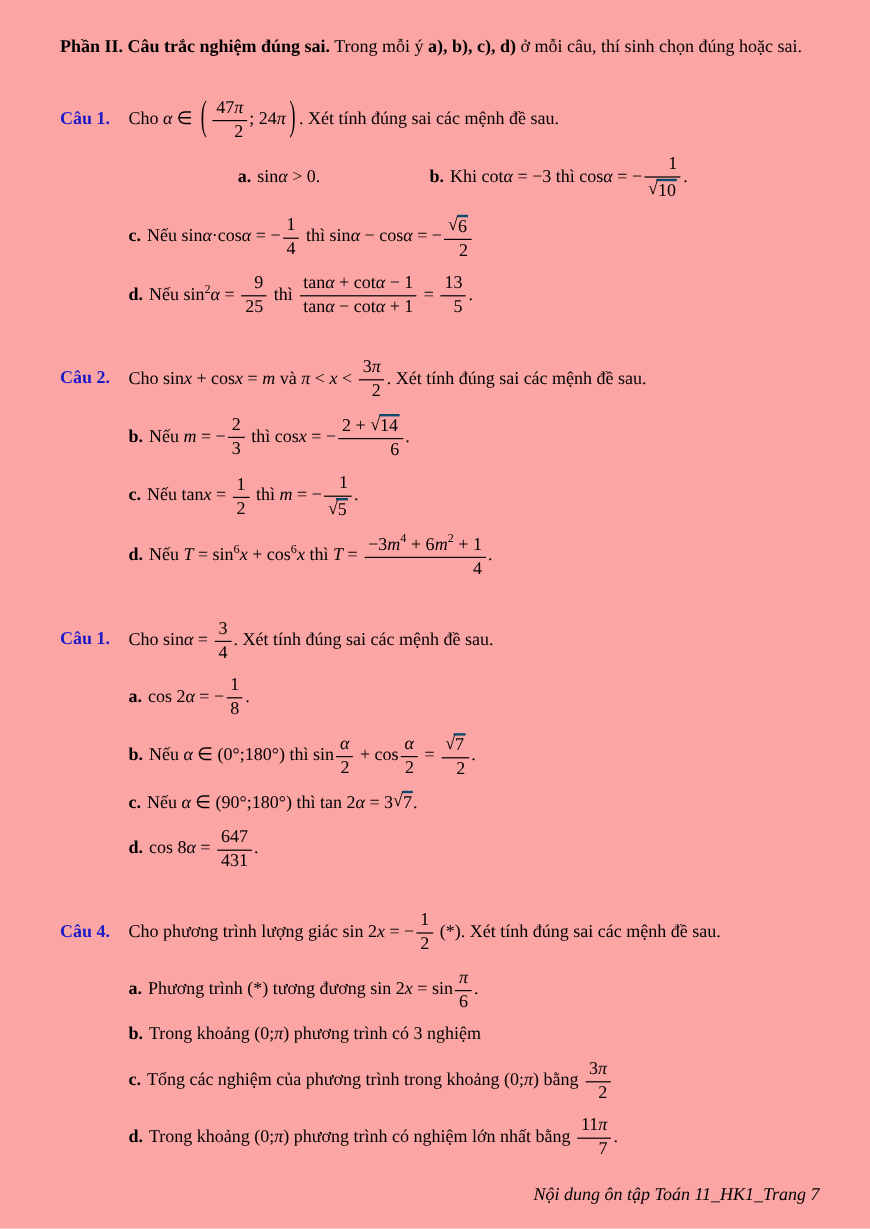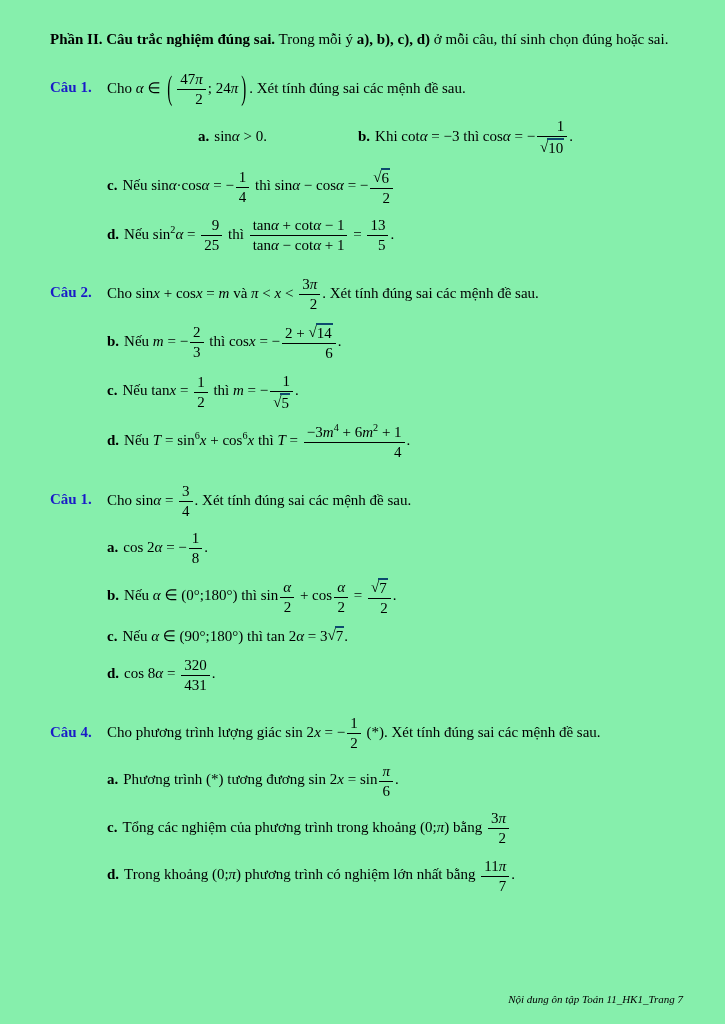--- a/index.html
+++ b/index.html
@@ -1,46 +1,46 @@
 <!DOCTYPE html>
 <html><head>
 <meta charset="utf-8">
 <style>
   * { margin:0; padding:0; box-sizing:border-box; }
   html,body { background:#ffffff; }
   .page {
     width:725px; height:1024px; position:relative; overflow:hidden;
-    background:#86efac; color:#000;
+    background:#fca5a5; color:#000;
     font-family:"Liberation Serif", serif; font-size:15px; line-height:1.3;
     padding:30px 40px 0 50px;
   }
   .header { margin-bottom:4px; }
   .bold { font-weight:bold; }
-  .q { margin-top:20px; }
+  .q { margin-top:31px; }
   .stem-row { display:flex; align-items:baseline; margin-bottom:9px; }
   .q-label { width:57px; flex-shrink:0; font-weight:bold; color:#1a1ac8; }
   .q-stem { flex:1; }
   .items { margin-left:57px; }
   .item { margin-bottom:9px; }
   .two-col { display:flex; align-items:baseline; margin-bottom:9px; }
   .two-col .col-a { width:251px; flex-shrink:0;text-align:center; }
   .two-col .item { margin-bottom:0; }
   .i-label { font-weight:bold; margin-right:5px; }
   
   .frac { display:inline-block; vertical-align:middle; text-align:right; margin:0 2px; line-height:1.15; }
   .frac > .num { display:block; padding:1px 3px 1px; }
   .frac > .den { display:block; border-top:1px solid #000; padding:1px 3px 0; }
   .sqrt { white-space:nowrap; }
   .sqrt .rad { position:relative; top:-1px; }
   .sqrt .rc { display:inline-block; border-top:2px solid #0c4a6e; margin-left:-1px; padding:0 1px; line-height:1.15; }
   sup { font-size:0.68em; }
   .bp { display:inline-block; transform:scaleY(2.3); vertical-align:middle; margin:0 3px; font-weight:300; }
   .footer {
     position:absolute; right:42px; bottom:18px;
-    font-style:italic; font-size:11px;
+    font-style:italic; font-size:15px;
   }
 </style>
 </head>
 <body>
 
 <div class="page">
 
   <p class="header"><span class="bold">Phần II. Câu trắc nghiệm đúng sai.</span><span> Trong mỗi ý </span><span class="bold">a), b), c), d)</span><span> ở mỗi câu, thí sinh chọn đúng hoặc sai.</span></p>
 
   <div class="q">
@@ -93,33 +93,36 @@
       <div class="item">
         <span class="i-label">a.</span><span class="i-text">cos 2<i>α</i> = −<span class="frac"><span class="num">1</span><span class="den">8</span></span>.</span>
       </div>
       <div class="item">
         <span class="i-label">b.</span><span class="i-text">Nếu <i>α</i> ∈ (0°;180°) thì sin<span class="frac"><span class="num"><i>α</i></span><span class="den">2</span></span> + cos<span class="frac"><span class="num"><i>α</i></span><span class="den">2</span></span> = <span class="frac"><span class="num"><span class="sqrt"><span class="rad">√</span><span class="rc">7</span></span></span><span class="den">2</span></span>.</span>
       </div>
       <div class="item">
         <span class="i-label">c.</span><span class="i-text">Nếu <i>α</i> ∈ (90°;180°) thì tan 2<i>α</i> = 3<span class="sqrt"><span class="rad">√</span><span class="rc">7</span></span>.</span>
       </div>
       <div class="item">
-        <span class="i-label">d.</span><span class="i-text">cos 8<i>α</i> = <span class="frac"><span class="num">320</span><span class="den">431</span></span>.</span>
+        <span class="i-label">d.</span><span class="i-text">cos 8<i>α</i> = <span class="frac"><span class="num">647</span><span class="den">431</span></span>.</span>
       </div>
     </div>
   </div>
 
   <div class="q">
     <div class="stem-row">
       <span class="q-label">Câu 4.</span>
       <span class="q-stem">Cho phương trình lượng giác sin 2<i>x</i> = −<span class="frac"><span class="num">1</span><span class="den">2</span></span> (*). Xét tính đúng sai các mệnh đề sau.</span>
     </div>
     <div class="items">
       <div class="item">
         <span class="i-label">a.</span><span class="i-text">Phương trình (*) tương đương sin 2<i>x</i> = sin<span class="frac"><span class="num"><i>π</i></span><span class="den">6</span></span>.</span>
+      </div>
+      <div class="item">
+        <span class="i-label">b.</span><span class="i-text">Trong khoảng (0;<i>π</i>) phương trình có 3 nghiệm</span>
       </div>
       <div class="item">
         <span class="i-label">c.</span><span class="i-text">Tổng các nghiệm của phương trình trong khoảng (0;<i>π</i>) bằng <span class="frac"><span class="num">3<i>π</i></span><span class="den">2</span></span></span>
       </div>
       <div class="item">
         <span class="i-label">d.</span><span class="i-text">Trong khoảng (0;<i>π</i>) phương trình có nghiệm lớn nhất bằng <span class="frac"><span class="num">11<i>π</i></span><span class="den">7</span></span>.</span>
       </div>
     </div>
   </div>
 

